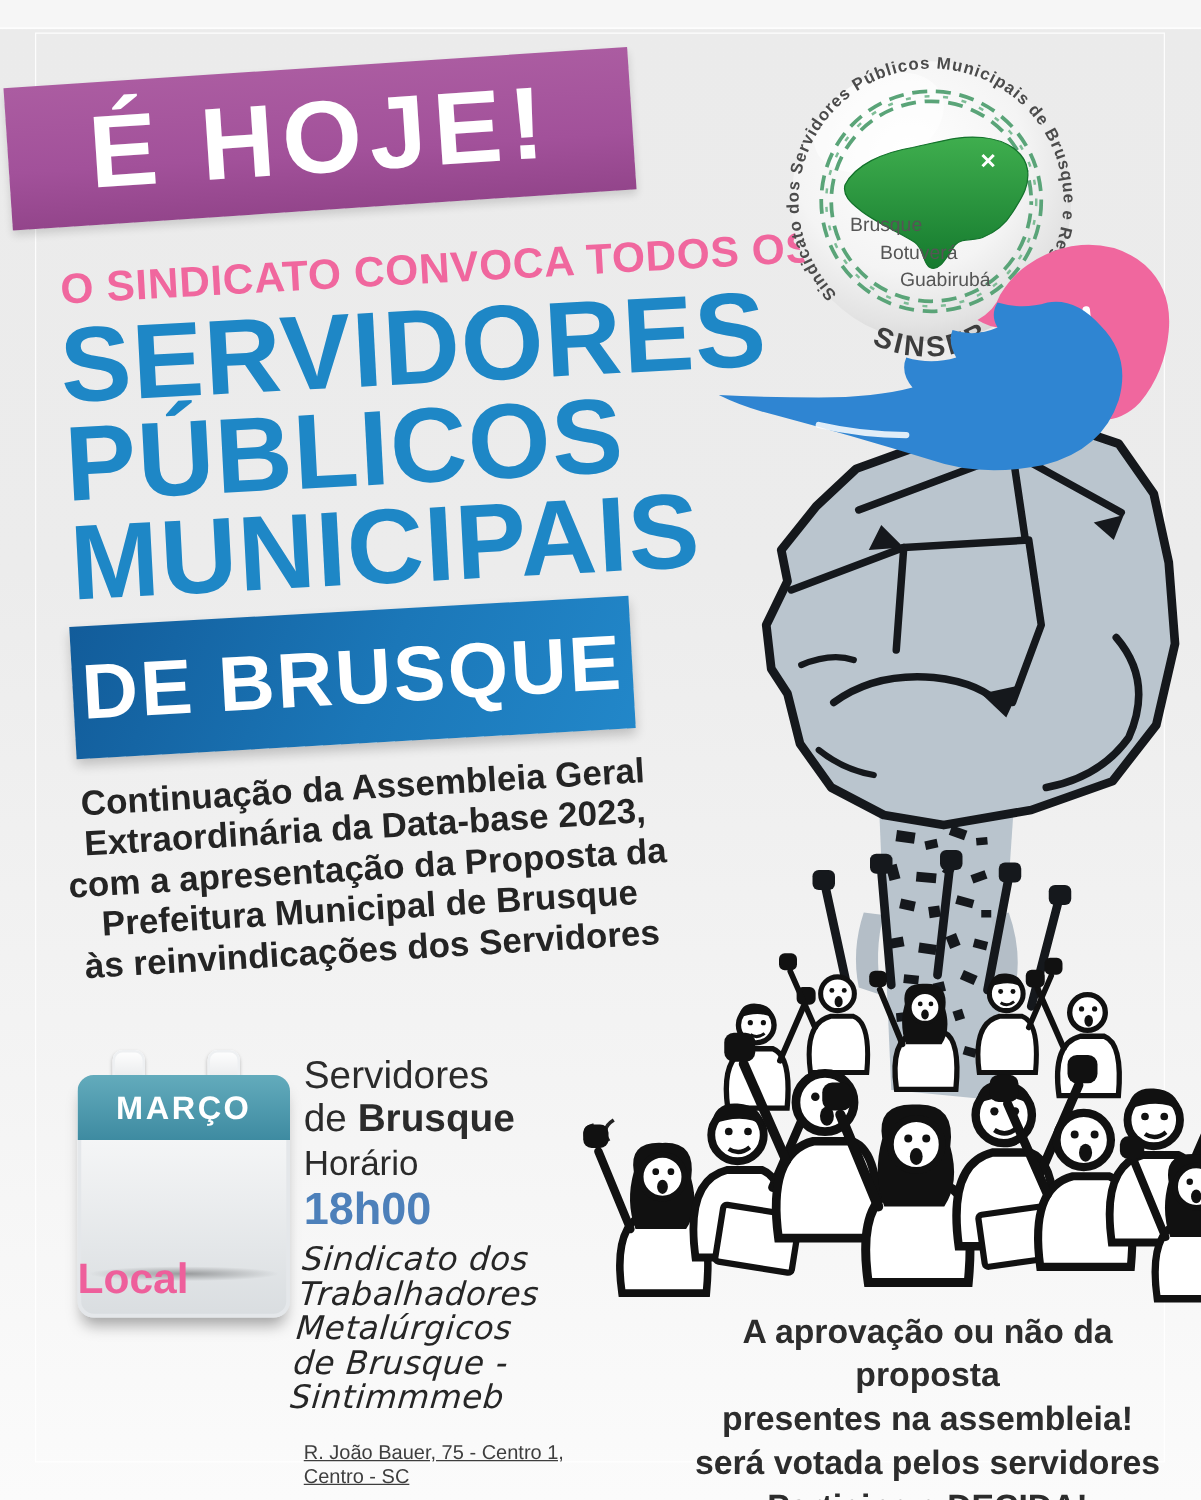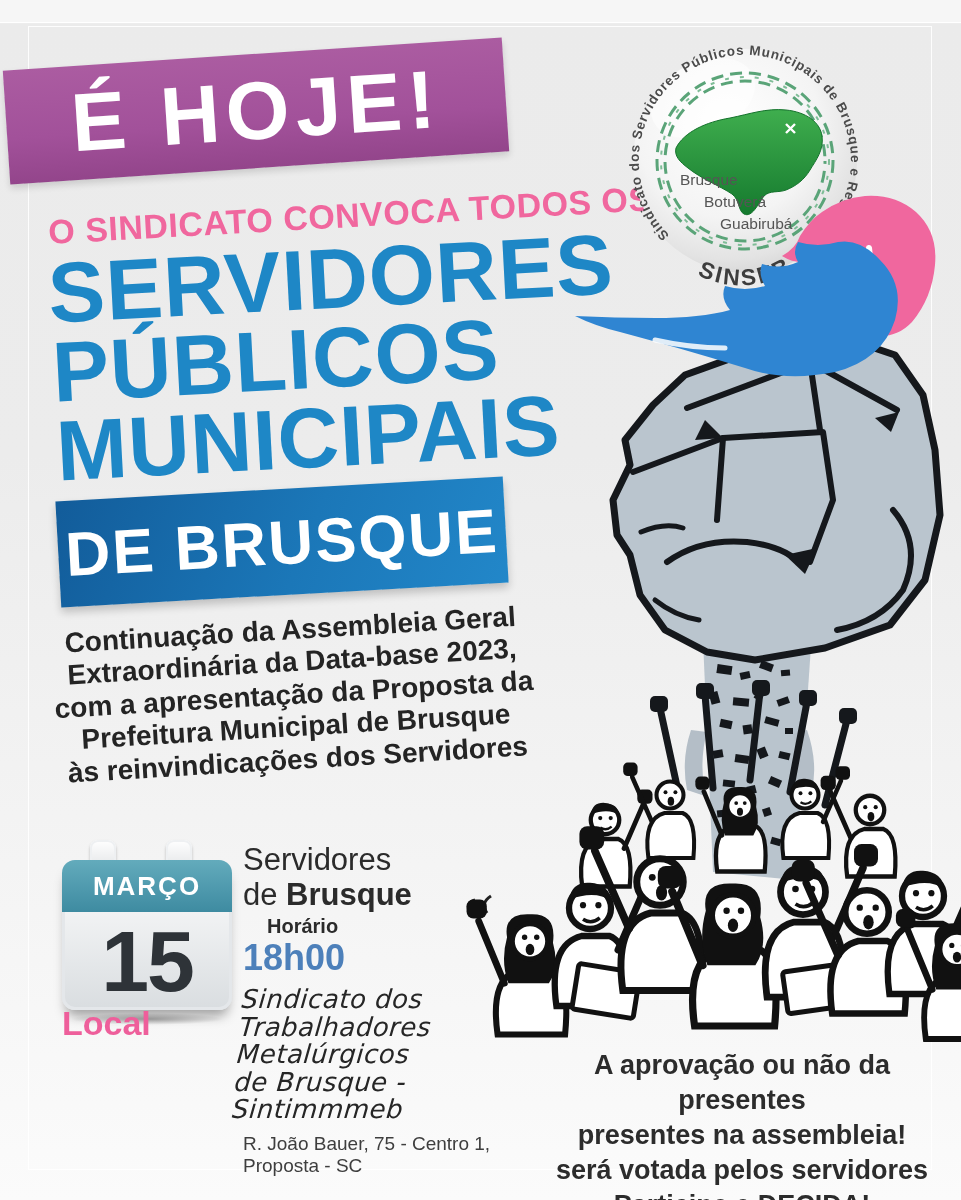--- a/index.html
+++ b/index.html
@@ -28,39 +28,39 @@
     display:flex;align-items:center;justify-content:center;box-shadow:0 5px 9px rgba(0,0,0,.2);
   }
   .banner-blue .txt{font-size:62px;font-weight:900;color:#fff;letter-spacing:2px;white-space:nowrap;}
   .desc{position:absolute;z-index:3;left:38px;top:614px;width:512px;transform:rotate(-3.4deg);
     text-align:center;font-size:28px;font-weight:700;color:#242424;line-height:1.16;}
   .calendar{position:absolute;z-index:3;left:62px;top:840px;width:170px;height:190px;}
   .cal-tab{position:absolute;top:0;width:26px;height:40px;border-radius:8px;
     background:linear-gradient(180deg,#ffffff,#d8dbde);
     box-shadow:inset 0 0 0 2px #eef0f2,0 2px 3px rgba(0,0,0,.25);}
   .cal-tab.l{left:28px;}.cal-tab.r{left:104px;}
-  .cal-card{position:absolute;top:20px;left:0;width:170px;height:150px;border-radius:13px;overflow:hidden;
+  .cal-card{position:absolute;top:20px;left:0;width:170px;height:194px;border-radius:13px;overflow:hidden;
     background:linear-gradient(180deg,#fefefe,#d9dde0);
     box-shadow:0 10px 12px -4px rgba(0,0,0,.35),inset 0 0 0 3px #e4e7ea;}
   .cal-head{height:52px;background:linear-gradient(180deg,#63abbc,#3e8ba1);
     display:flex;align-items:center;justify-content:center;color:#fff;font-size:26px;font-weight:700;letter-spacing:2px;}
   .cal-day{height:98px;display:flex;align-items:center;justify-content:center;
     font-size:86px;font-weight:900;color:#2e3338;letter-spacing:-2px;}
   .cal-shadow{position:absolute;left:8px;top:173px;width:154px;height:12px;
     background:radial-gradient(ellipse at center,rgba(0,0,0,.32),transparent 70%);}
   .local{position:absolute;z-index:3;left:62px;top:1004px;width:170px;text-align:left;
     font-size:34px;font-weight:800;color:#ee5f9b;}
   .sched{position:absolute;z-index:3;left:243px;top:843px;width:260px;}
   .aud{font-size:31px;color:#2b2b2b;line-height:1.12;}
   .aud .b{font-weight:800;}
-  .hlabel{font-size:20px;font-weight:700;color:#2b2b2b;margin-top:3px;margin-left:24px;}
+  .hlabel{font-size:28px;font-weight:400;color:#2b2b2b;margin-top:3px;}
   .hvalue{font-size:36px;font-weight:800;color:#4d80ba;line-height:1.05;margin-top:1px;}
   .venue{margin-top:9px;font-family:"DejaVu Sans",sans-serif;font-style:italic;font-size:26px;
     color:#262626;line-height:1.06;transform:skewX(-5deg);transform-origin:left top;letter-spacing:.5px;}
-  .addr{margin-top:9px;font-size:19px;color:#3e3e3e;line-height:1.18;}
+  .addr{margin-top:21px;font-size:16px;color:#3e3e3e;line-height:1.18;text-decoration:underline;}
   .footer{position:absolute;z-index:3;left:540px;top:1048px;width:404px;text-align:center;
     font-size:27px;font-weight:800;color:#2c2c2c;line-height:1.3;}
   svg text{font-family:"Liberation Sans",sans-serif;}
 </style>
 </head>
 <body>
 
 <div class="poster">
 
   <div class="topband"></div>
@@ -203,41 +203,40 @@
     <div>com a apresentação da Proposta da</div>
     <div>Prefeitura Municipal de Brusque</div>
     <div>às reinvindicações dos Servidores</div>
   </div>
 
   <div class="calendar">
     <div class="cal-tab l"></div>
     <div class="cal-tab r"></div>
     <div class="cal-card">
       <div class="cal-head">MARÇO</div>
-      <div class="cal-day">15</div>
     </div>
     <div class="cal-shadow"></div>
   </div>
   <div class="local">Local</div>
 
   <div class="sched">
     <div class="aud">Servidores</div>
     <div class="aud"><span>de </span><span class="b">Brusque</span></div>
     <div class="hlabel">Horário</div>
     <div class="hvalue">18h00</div>
     <div class="venue">
       <div>Sindicato dos</div>
       <div>Trabalhadores</div>
       <div>Metalúrgicos</div>
       <div>de Brusque -</div>
       <div>Sintimmmeb</div>
     </div>
     <div class="addr">
       <div>R. João Bauer, 75 - Centro 1,</div>
-      <div>Proposta - SC</div>
+      <div>Centro - SC</div>
     </div>
   </div>
 
   <svg class="z-ill" style="left:618px;top:28px;z-index:4;" width="268" height="276" viewBox="0 0 268 276">
     <defs>
       <radialGradient id="sphere" cx="42%" cy="34%" r="75%">
         <stop offset="0" stop-color="#ffffff"></stop>
           <stop offset="0.55" stop-color="#f4f4f4"></stop>
         <stop offset="0.8" stop-color="#e3e3e3"></stop>
           <stop offset="1" stop-color="#cccccc"></stop>
@@ -274,19 +273,19 @@
          Q318,128 314,112 Q298,126 278,122 Q287,106 283,92 Q266,102 248,95 Q258,82 254,70
          Q238,76 222,66 Q236,58 240,46 Q250,30 262,22 Z"></path>
     <path d="M300,95 Q312,78 309,58" stroke="#fff" stroke-width="6" fill="none" stroke-linecap="round"></path>
     <path fill="#2f85d2" d="M320,70 Q345,95 335,130 Q322,170 275,182 Q225,192 185,178 Q120,158 60,142 Q35,136 15,126
          Q55,128 95,128 Q140,128 170,120 Q160,108 165,96 Q185,102 205,96 Q198,84 202,74
          Q220,80 238,72 Q232,62 238,52 Q258,58 278,52 Q300,48 320,70 Z"></path>
     <path d="M95,150 Q130,158 165,158" stroke="#fff" stroke-width="5" fill="none" stroke-linecap="round" opacity="0.85"></path>
   </svg>
 
   <div class="footer">
-    <div>A aprovação ou não da presentes</div>
+    <div>A aprovação ou não da proposta</div>
     <div>presentes na assembleia!</div>
     <div>será votada pelos servidores</div>
     <div>Participe e DECIDA!</div>
   </div>
 
 </div>
 
 </body></html>

